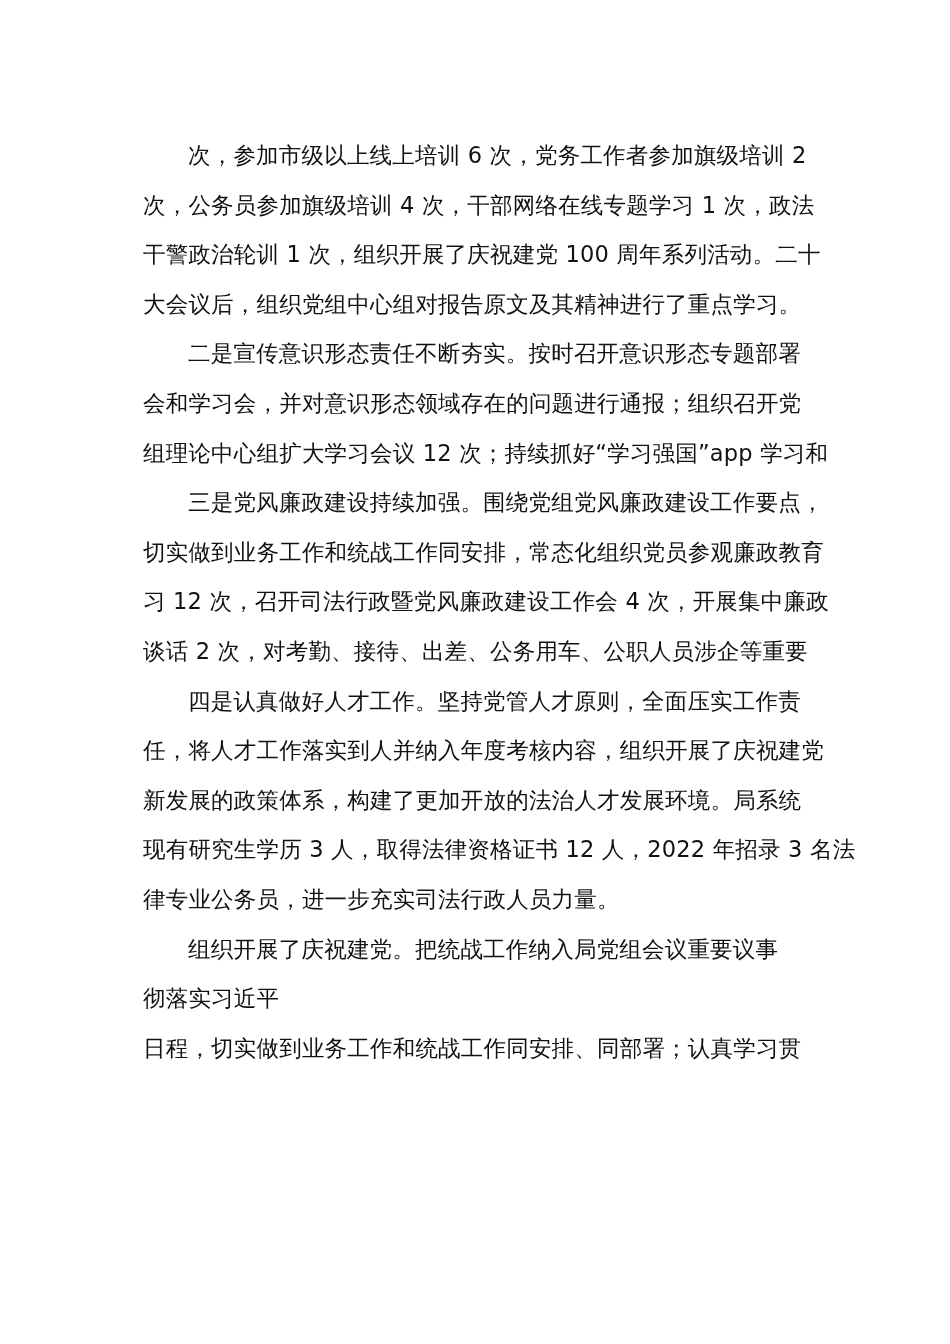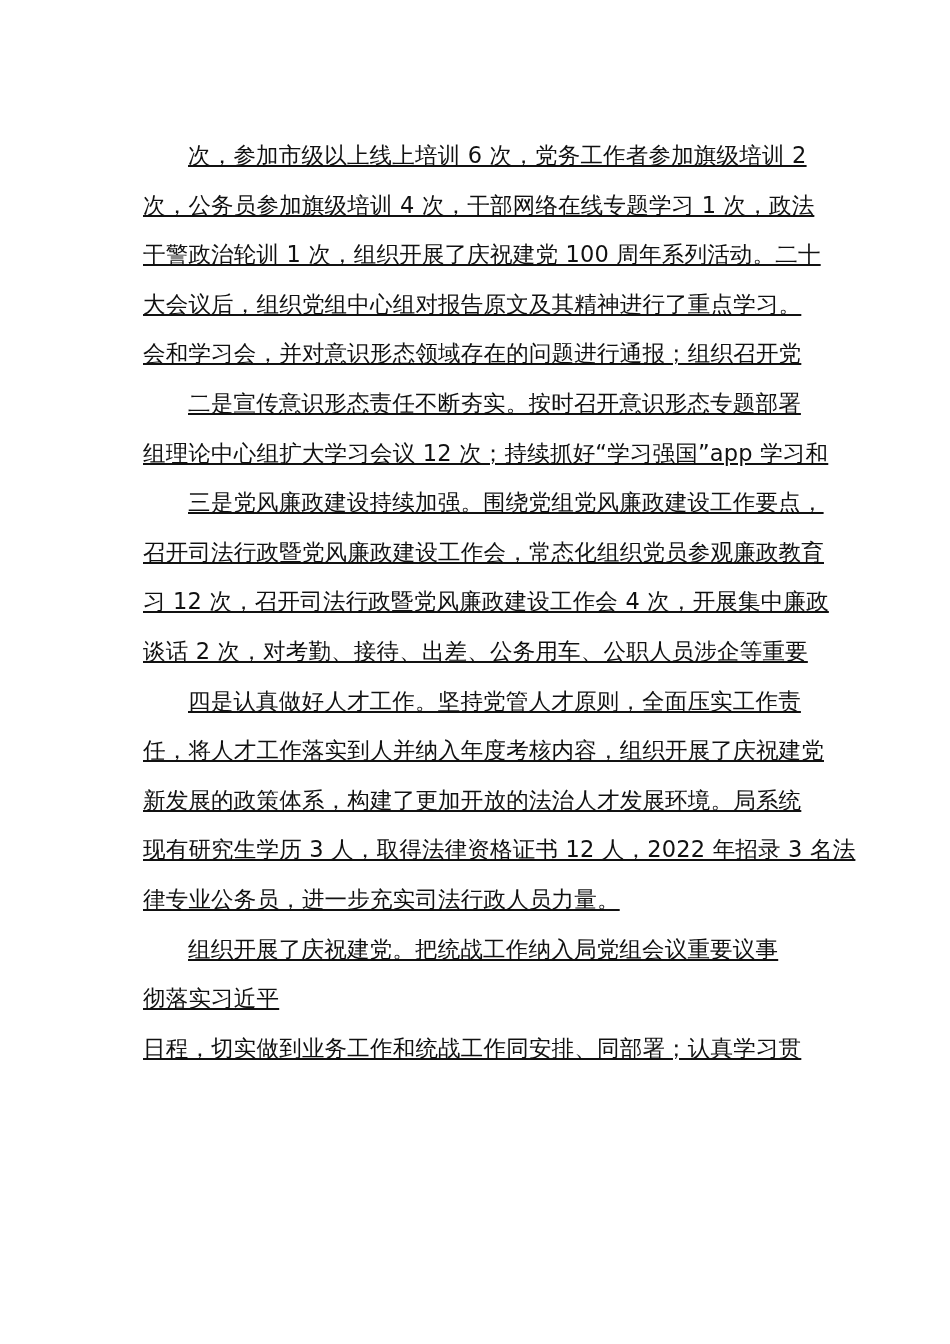--- a/index.html
+++ b/index.html
@@ -13,21 +13,20 @@
       position: relative;
       overflow: hidden;
       font-family: "DejaVu Sans", "Liberation Sans", sans-serif;
       color: #111111;
     }
     .page {
       position: absolute;
       left: 143px;
       top: 131px;
       width: 666px;
-      text-decoration: underline;
     }
     .line {
       height: 49.6px;
       line-height: 49.6px;
       font-size: 22.5px;
       white-space: nowrap;
       letter-spacing: 0.2px;
     }
     .indent {
       padding-left: 45px;
@@ -39,28 +38,28 @@
 <div class="page">
 
   <div class="paragraph">
     <div class="line indent">次，参加市级以上线上培训 6 次，党务工作者参加旗级培训 2</div>
     <div class="line">次，公务员参加旗级培训 4 次，干部网络在线专题学习 1 次，政法</div>
     <div class="line">干警政治轮训 1 次，组织开展了庆祝建党 100 周年系列活动。二十</div>
     <div class="line">大会议后，组织党组中心组对报告原文及其精神进行了重点学习。</div>
   </div>
 
   <div class="paragraph">
+    <div class="line indent">二是宣传意识形态责任不断夯实。按时召开意识形态专题部署</div>
     <div class="line">会和学习会，并对意识形态领域存在的问题进行通报；组织召开党</div>
-    <div class="line indent">二是宣传意识形态责任不断夯实。按时召开意识形态专题部署</div>
     <div class="line">组理论中心组扩大学习会议 12 次；持续抓好“学习强国”app 学习和</div>
   </div>
 
   <div class="paragraph">
     <div class="line indent">三是党风廉政建设持续加强。围绕党组党风廉政建设工作要点，</div>
-    <div class="line">召开司法行政暨党风廉政建设工作会，常态化组织党员参观廉政教育</div>
+    <div class="line">切实做到业务工作和统战工作同安排，常态化组织党员参观廉政教育</div>
     <div class="line">习 12 次，召开司法行政暨党风廉政建设工作会 4 次，开展集中廉政</div>
     <div class="line">谈话 2 次，对考勤、接待、出差、公务用车、公职人员涉企等重要</div>
   </div>
 
   <div class="paragraph">
     <div class="line indent">四是认真做好人才工作。坚持党管人才原则，全面压实工作责</div>
     <div class="line">任，将人才工作落实到人并纳入年度考核内容，组织开展了庆祝建党</div>
     <div class="line">新发展的政策体系，构建了更加开放的法治人才发展环境。局系统</div>
     <div class="line">现有研究生学历 3 人，取得法律资格证书 12 人，2022 年招录 3 名法</div>
     <div class="line">律专业公务员，进一步充实司法行政人员力量。</div>

